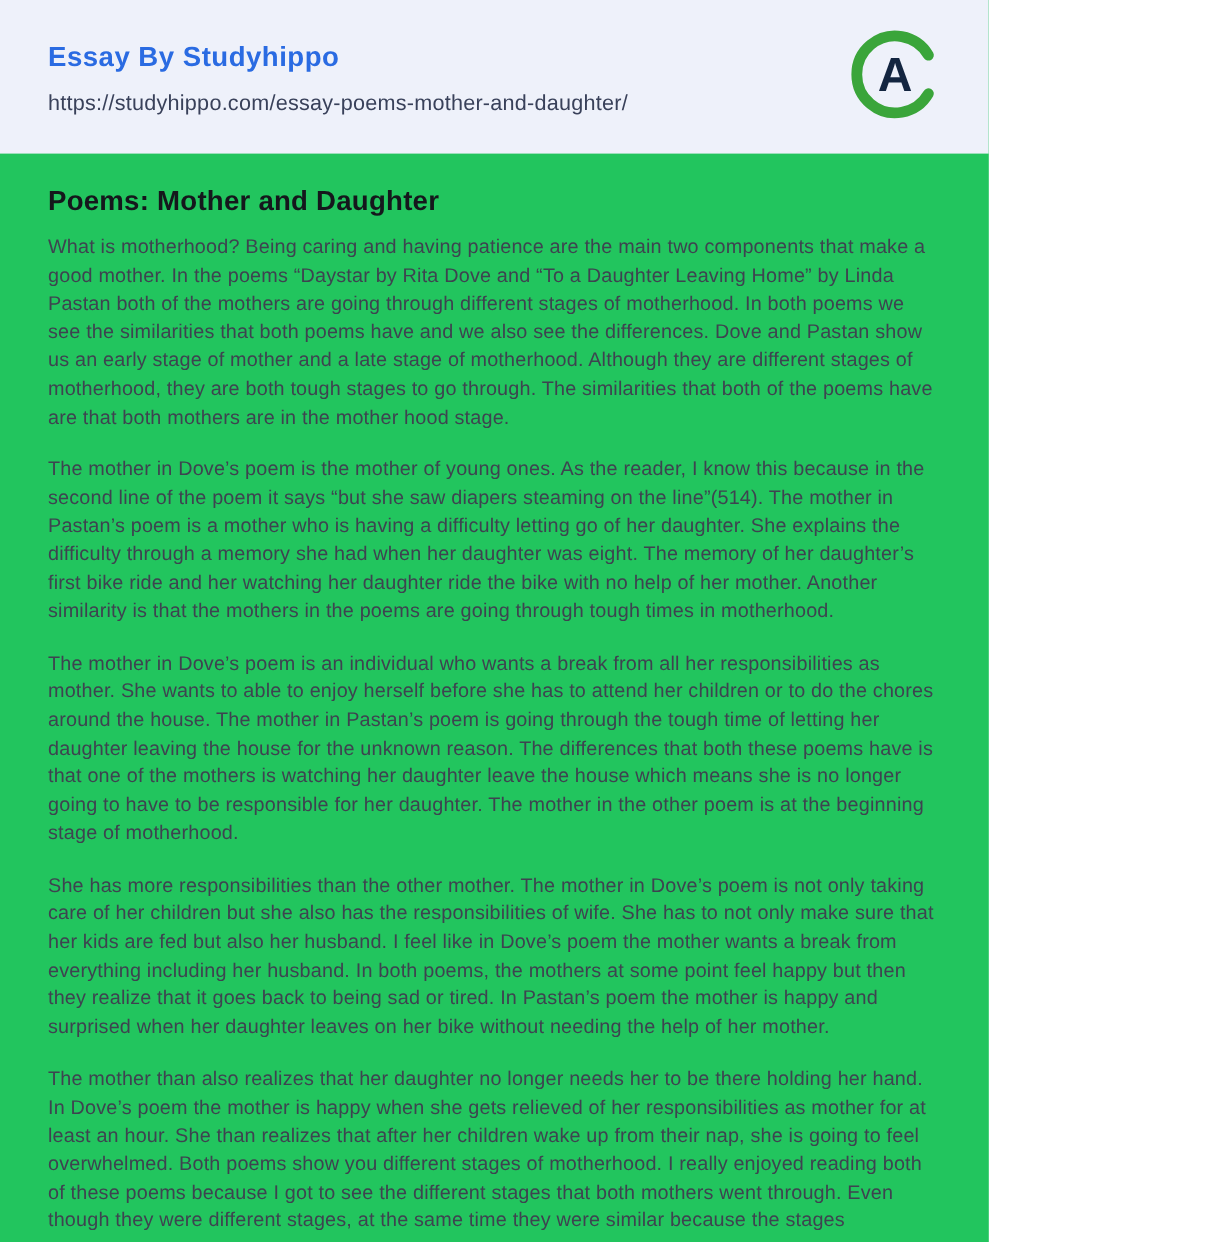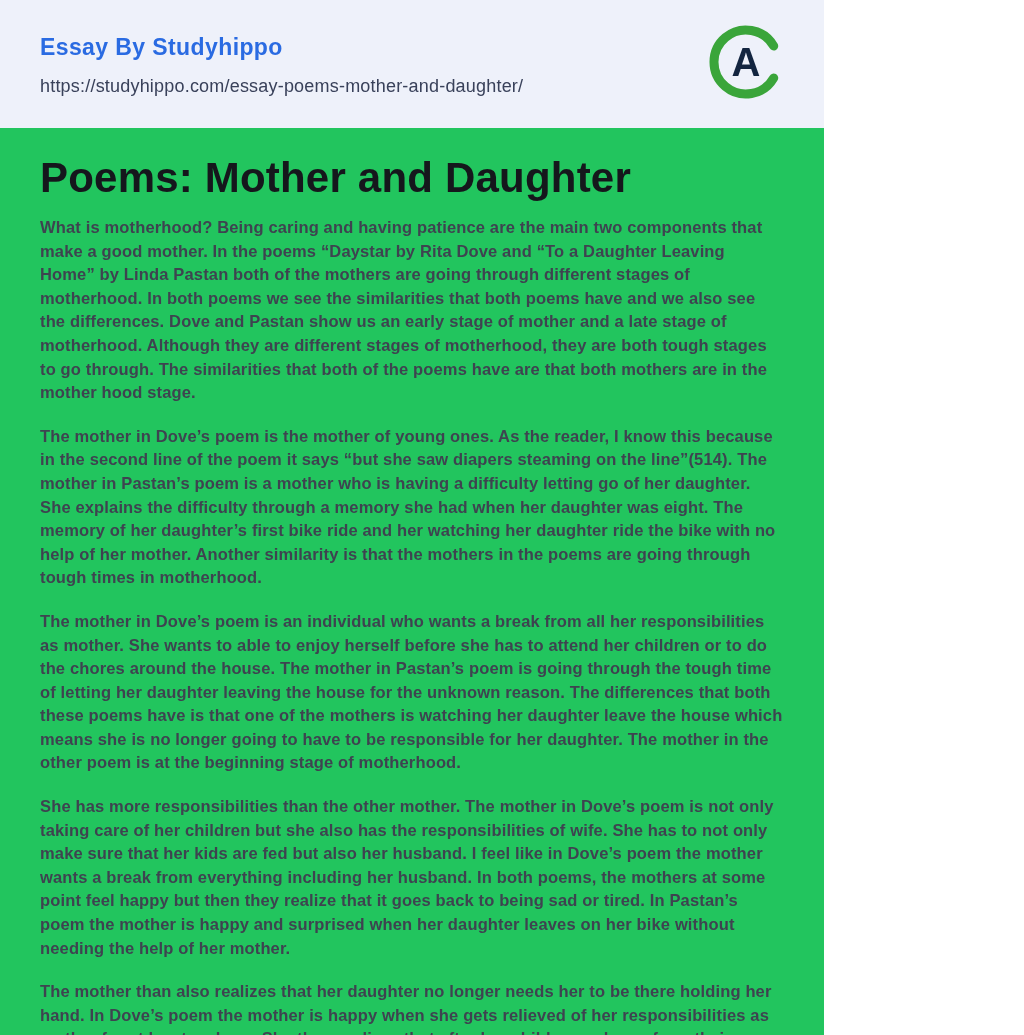--- a/index.html
+++ b/index.html
@@ -49,32 +49,31 @@
     width: 80px;
     height: 80px;
     display: block;
   }
   .content {
     padding: 26px 40px 30px 40px;
     box-sizing: border-box;
   }
   .title {
     margin: 0 0 14px 0;
-    font-size: 42px;
+    font-size: 23px;
     font-weight: 800;
     color: #15171c;
     letter-spacing: 0.2px;
   }
   .para {
     margin: 0 0 20px 0;
     font-size: 16.5px;
     line-height: 1.43;
     color: #3e4350;
     letter-spacing: 0.15px;
-    font-weight: bold;
   }
 </style>
 </head>
 <body>
 
 <div class="page">
 
   <header class="header">
     <div class="header-text">
       <h2 class="brand">Essay By Studyhippo</h2>

